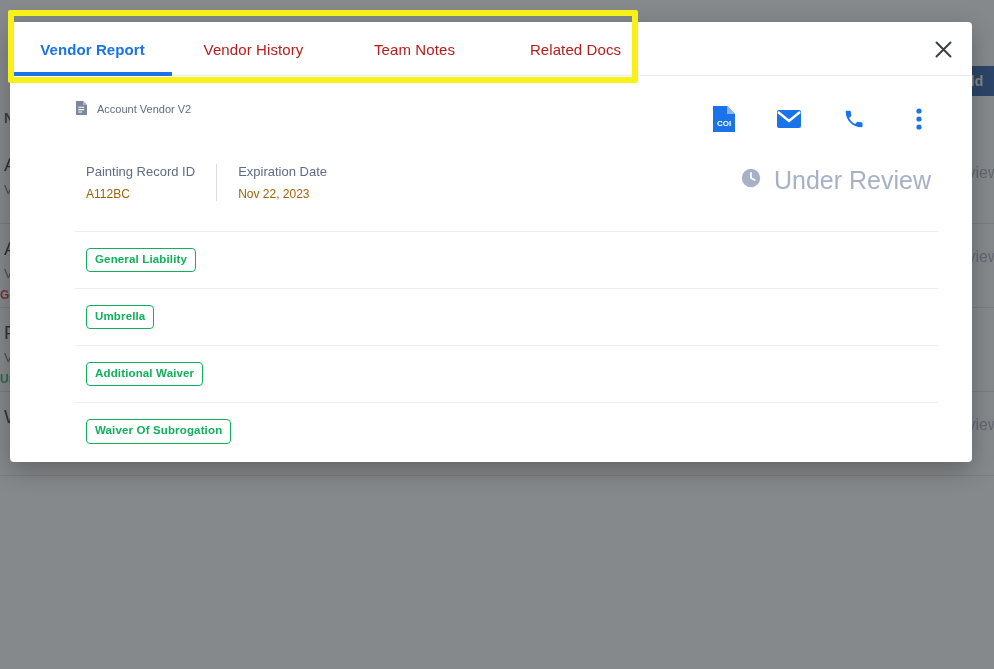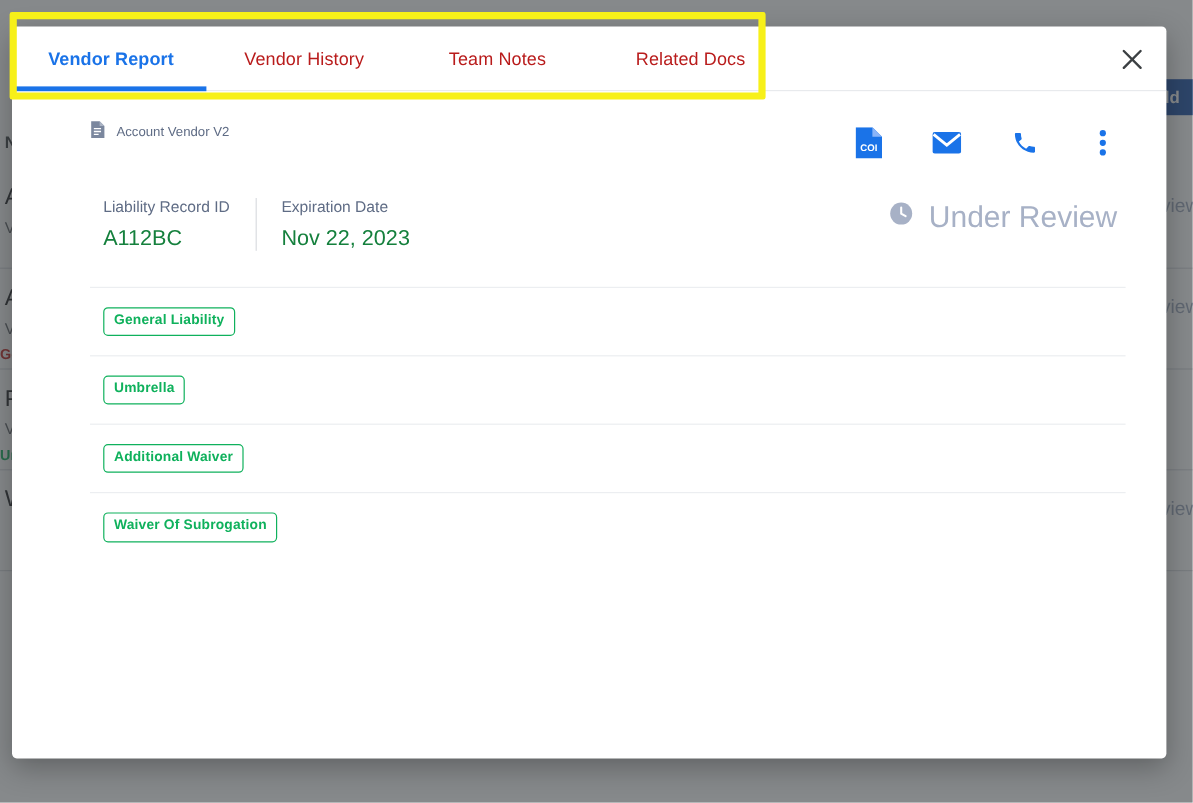--- a/index.html
+++ b/index.html
@@ -136,21 +136,21 @@
     inset: 0;
     background: rgba(60, 64, 67, 0.62);
   }
 
   
   .modal {
     position: absolute;
     left: 10px;
     top: 22px;
     width: 962px;
-    height: 610px;
+    height: 440px;
     background: #ffffff;
     border-radius: 4px;
     box-shadow: 0 8px 24px rgba(0,0,0,0.28);
     overflow: hidden;
   }
 
   
   .tabbar {
     position: relative;
     height: 54px;
@@ -264,22 +264,22 @@
     padding-left: 11px;
     border-left: none;
   }
   .meta-label {
     font-size: 13px;
     color: #5f6c85;
     margin-bottom: 8px;
     white-space: nowrap;
   }
   .meta-value {
-    font-size: 18px;
-    color: #15803d;
+    font-size: 12px;
+    color: #a16207;
     white-space: nowrap;
   }
 
   .review-badge {
     position: absolute;
     right: 7px;
     top: 2px;
     display: flex;
     align-items: center;
     gap: 12px;
@@ -425,21 +425,21 @@
           <circle cx="3" cy="3" r="2.6" fill="#1a73e8"></circle>
           <circle cx="3" cy="11" r="2.6" fill="#1a73e8"></circle>
           <circle cx="3" cy="19" r="2.6" fill="#1a73e8"></circle>
         </svg>
       </span>
     </div>
 
     <div class="meta-wrap">
       <div class="meta-fields">
         <div class="meta-field">
-          <div class="meta-label">Liability Record ID</div>
+          <div class="meta-label">Painting Record ID</div>
           <div class="meta-value">A112BC</div>
         </div>
         <div class="meta-field">
           <div class="meta-label">Expiration Date</div>
           <div class="meta-value">Nov 22, 2023</div>
         </div>
       </div>
 
       <div class="review-badge">
         <span>

